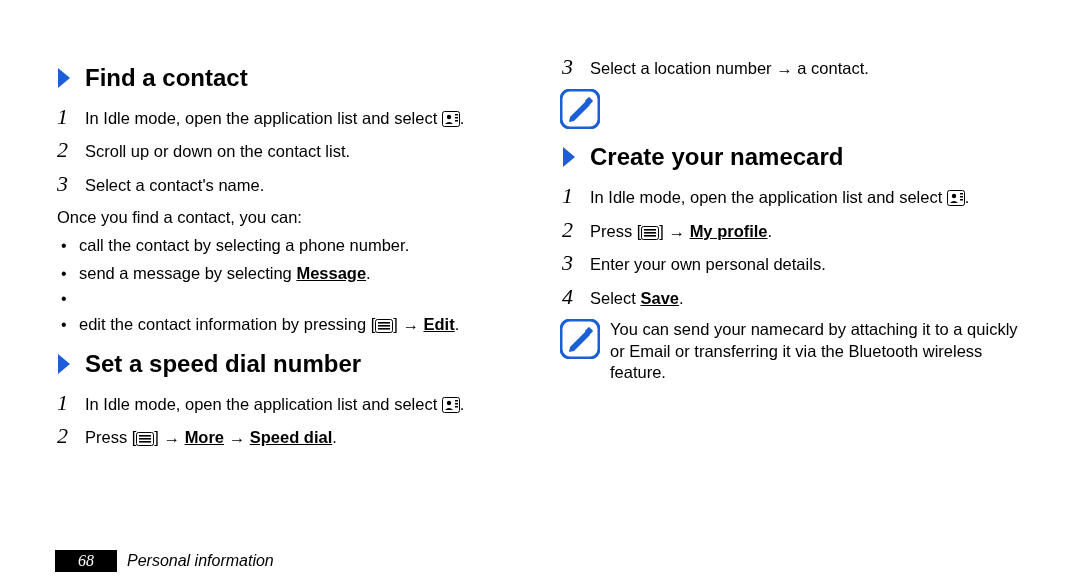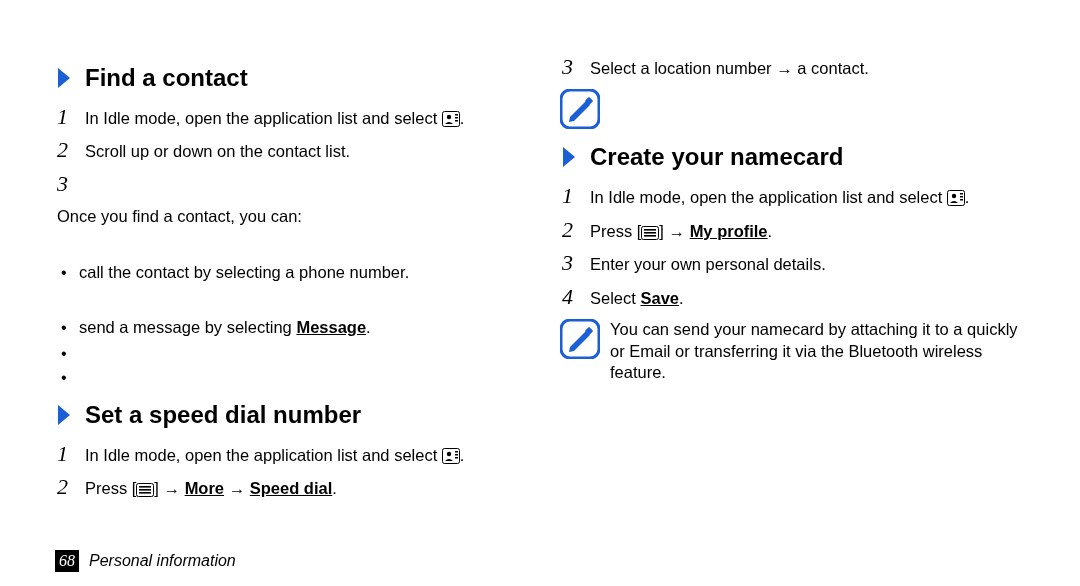--- a/index.html
+++ b/index.html
@@ -67,21 +67,20 @@
     padding-left: 6px;
   }
   .bullet .dot {
     width: 18px;
     flex-shrink: 0;
     font-size: 16px;
   }
   .bullet .txt {
     font-size: 16.5px;
     line-height: 1.3;
-    margin-top: 28px;
   }
   .note {
     display: flex;
     gap: 10px;
     margin-top: 6px;
     margin-bottom: 10px;
   }
   .note-icon {
     width: 40px;
     height: 40px;
@@ -107,21 +106,21 @@
     display: flex;
     align-items: center;
     gap: 10px;
   }
   .footer .pagebox {
     background: #000;
     color: #fff;
     font-style: italic;
     font-family: Georgia, serif;
     font-size: 16px;
-    padding: 2px 4px;
+    padding: 2px 23px;
   }
   .footer .section {
     font-style: italic;
     font-size: 16px;
   }
 </style>
 </head>
 <body>
 
 <div class="page">
@@ -154,39 +153,48 @@
       </span>
     </div>
 
     <div class="step">
       <span class="num">2</span>
       <span class="txt">Scroll up or down on the contact list.</span>
     </div>
 
     <div class="step">
       <span class="num">3</span>
+      <span class="txt">Select a contact's name.</span>
     </div>
 
     <p class="para">Once you find a contact, you can:</p>
 
     <div class="bullet">
       <span class="dot">•</span>
       <span class="txt">call the contact by selecting a phone number.</span>
     </div>
     <div class="bullet">
       <span class="dot">•</span>
       <span class="txt">
         <span>send a message by selecting </span><b>Message</b><span>.</span>
       </span>
     </div>
     <div class="bullet">
       <span class="dot">•</span>
     </div>
     <div class="bullet">
       <span class="dot">•</span>
+      <span class="txt">
+        <span>edit the contact information by pressing [</span><span class="inline-icon"><svg viewBox="0 0 18 14" width="18" height="14">
+              <rect x="0.5" y="0.5" width="17" height="13" rx="2" fill="#fff" stroke="#000"></rect>
+              <rect x="3" y="3" width="12" height="1.6" fill="#000"></rect>
+              <rect x="3" y="6" width="12" height="1.6" fill="#000"></rect>
+              <rect x="3" y="9" width="12" height="1.6" fill="#000"></rect>
+            </svg></span><span>] → </span><b>Edit</b><span>.</span>
+      </span>
     </div>
 
     <div class="heading">
       <span class="chev">
         <svg viewBox="0 0 20 24" width="20" height="24">
             <path d="M3 2 L15 12 L3 22 Z" fill="#1a5fd6"></path>
           </svg>
       </span>
       <h2>Set a speed dial number</h2>
     </div>

